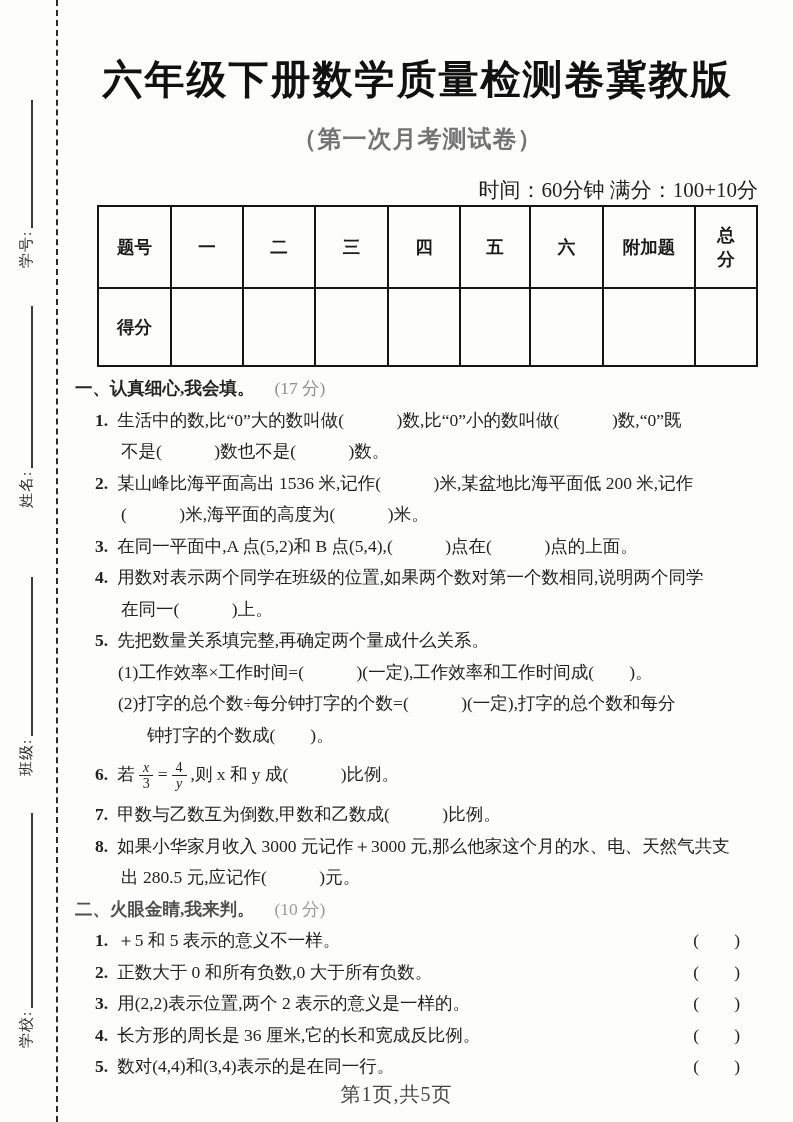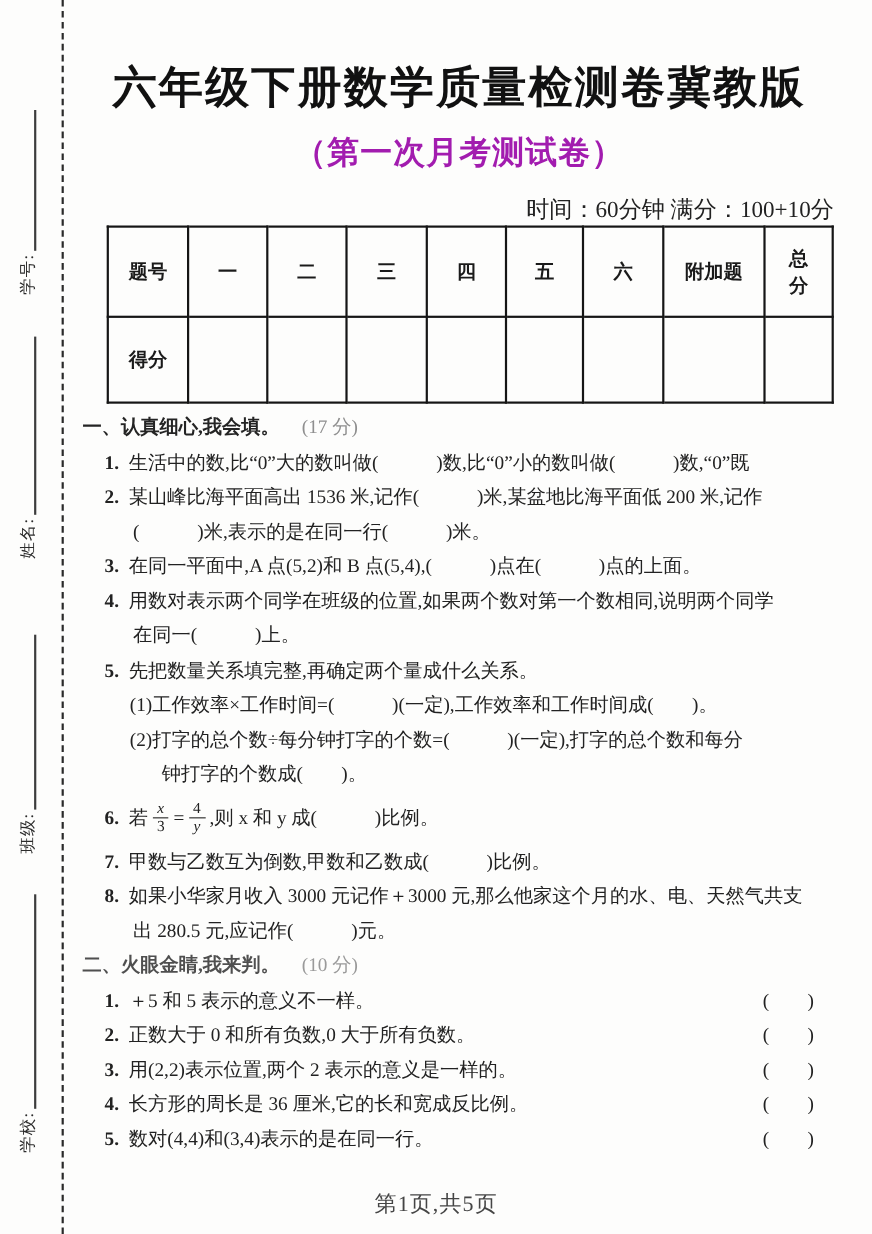--- a/index.html
+++ b/index.html
@@ -34,22 +34,22 @@
 
   
   .content{position:absolute;left:75px;top:16px;width:685px;}
   .title{
     margin-top:40px;text-align:center;
     font-size:40px;font-weight:700;letter-spacing:2px;line-height:48px;
     color:#111;
   }
   .subtitle{
     margin-top:18px;text-align:center;
-    font-size:29px;font-weight:700;letter-spacing:1px;line-height:34px;
-    color:#a21caf;
+    font-size:24px;font-weight:700;letter-spacing:1px;line-height:34px;
+    color:#737373;
   }
   .info{
     margin-top:24px;text-align:right;
     font-size:21px;line-height:20px;padding-right:2px;color:#222;
   }
   
   table.score{
     border-collapse:collapse;margin-left:22px;margin-top:5px;
     table-layout:fixed;
   }
@@ -153,23 +153,24 @@
       <td></td>
     </tr>
   </tbody>
     </table>
 
   <div class="questions">
 
     <div class="line sec"><span>一、认真细心,我会填。</span><span class="score">(17 分)</span></div>
 
     <div class="line q"><span class="qnum">1.</span><span>生活中的数,比“0”大的数叫做(　　　)数,比“0”小的数叫做(　　　)数,“0”既</span></div>
+    <div class="line cont"><span>不是(　　　)数也不是(　　　)数。</span></div>
 
     <div class="line q"><span class="qnum">2.</span><span>某山峰比海平面高出 1536 米,记作(　　　)米,某盆地比海平面低 200 米,记作</span></div>
-    <div class="line cont"><span>(　　　)米,表示的是在同一行(　　　)米。</span></div>
+    <div class="line cont"><span>(　　　)米,海平面的高度为(　　　)米。</span></div>
 
     <div class="line q"><span class="qnum">3.</span><span>在同一平面中,A 点(5,2)和 B 点(5,4),(　　　)点在(　　　)点的上面。</span></div>
 
     <div class="line q"><span class="qnum">4.</span><span>用数对表示两个同学在班级的位置,如果两个数对第一个数相同,说明两个同学</span></div>
     <div class="line cont"><span>在同一(　　　)上。</span></div>
 
     <div class="line q"><span class="qnum">5.</span><span>先把数量关系填完整,再确定两个量成什么关系。</span></div>
     <div class="line sub"><span>(1)工作效率×工作时间=(　　　)(一定),工作效率和工作时间成(　　)。</span></div>
     <div class="line sub"><span>(2)打字的总个数÷每分钟打字的个数=(　　　)(一定),打字的总个数和每分</span></div>
     <div class="line subcont"><span>钟打字的个数成(　　)。</span></div>

